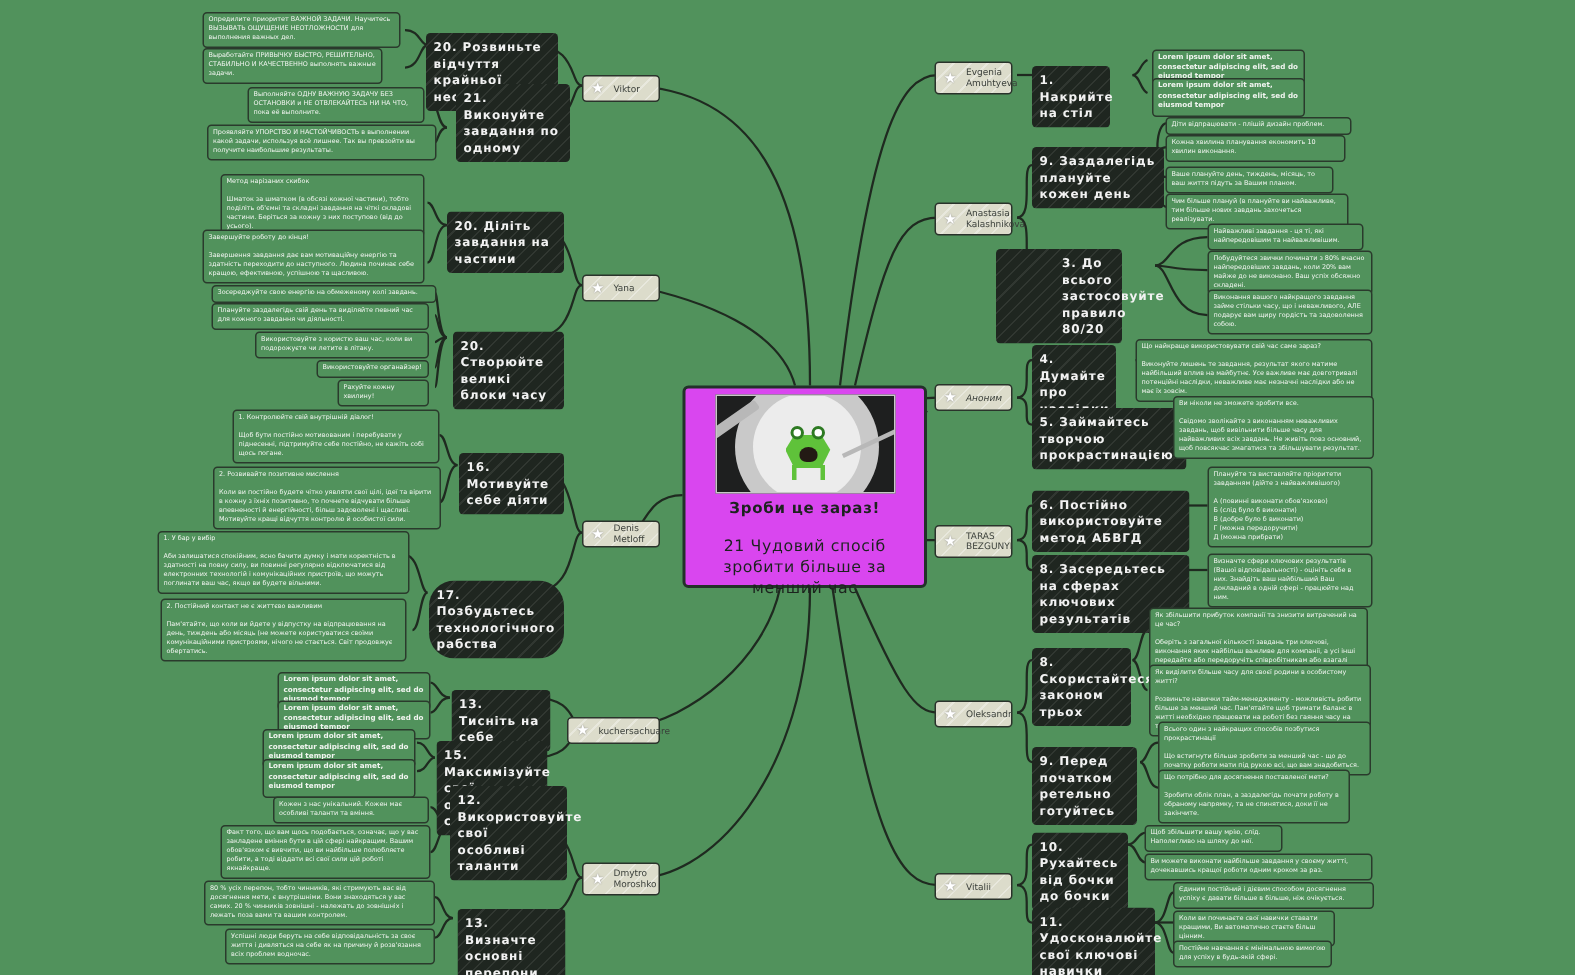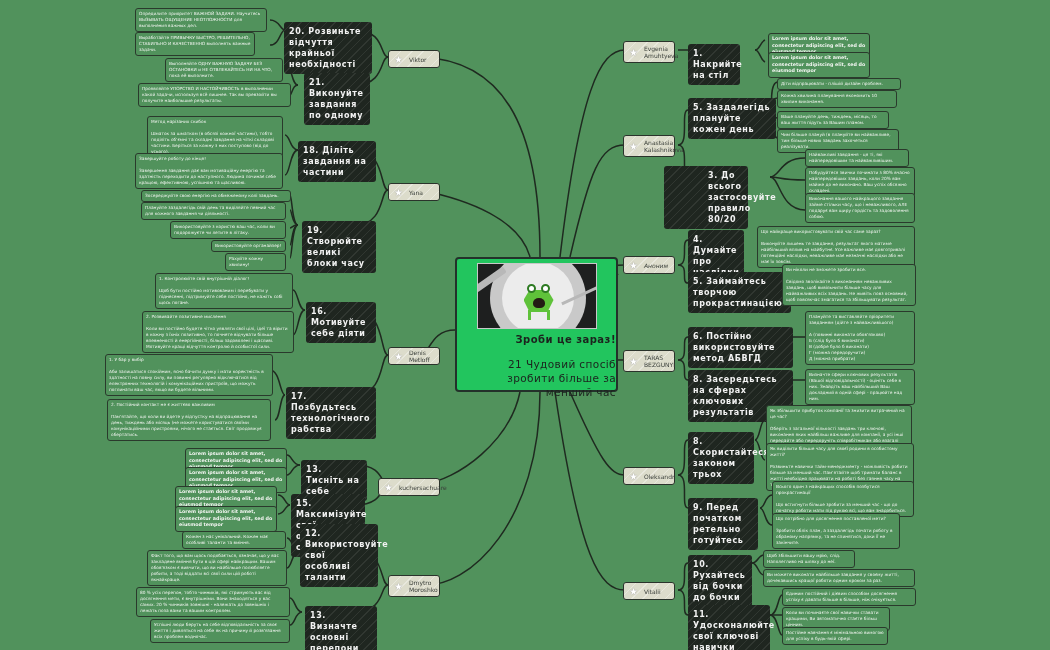--- a/index.html
+++ b/index.html
@@ -8,22 +8,22 @@
     background: #51925c;
     font-family: "DejaVu Sans", sans-serif;
     position: relative;
     color: #fff;
   }
   #links { position: absolute; left: 0; top: 0; width: 1050px; height: 650px; pointer-events: none; }
   #links path { fill: none; stroke: #1f2a20; stroke-width: 1.5; }
 
   .center {
     position: absolute; left: 455px; top: 257px; width: 163px; height: 135px;
-    border: 2px solid #23312a; border-radius: 4px; background: #22c55e;
-    text-align: right; color: #1c231e;
+    border: 2px solid #23312a; border-radius: 4px; background: #d946ef;
+    text-align: center; color: #1c231e;
   }
   .center .img {
     margin: 4px auto 0; width: 120px; height: 66px; background: #1e1f1f;
     border: 1px solid #c8c8c8; position: relative; overflow: hidden;
   }
   .plate-outer { position: absolute; left: 12px; top: -14px; width: 96px; height: 96px; border-radius: 50%; background: #c9c9c9; }
   .plate-inner { position: absolute; left: 24px; top: -2px; width: 72px; height: 72px; border-radius: 50%; background: #ececec; }
   .knife { position: absolute; left: -6px; top: 12px; width: 36px; height: 7px; background: #b8b8b8; transform: rotate(-35deg); border-radius: 2px; }
   .fork { position: absolute; left: 82px; top: 30px; width: 40px; height: 3px; background: #b8b8b8; transform: rotate(-25deg); }
   .frog-body { position: absolute; left: 46px; top: 26px; width: 30px; height: 22px; background: #5fc23a; clip-path: polygon(20% 0,80% 0,100% 45%,80% 100%,20% 100%,0 45%); }
@@ -198,37 +198,37 @@
 <div class="person" style="left:623px;top:467px;width:52px;">
     <span class="star">★</span>
     <span>Oleksandr</span>
   </div>
 <div class="person" style="left:623px;top:582px;width:52px;">
     <span class="star">★</span>
     <span>Vitalii</span>
   </div>
 
 <div class="topic" style="left:688px;top:44px;width:52px;">1. Накрийте на стіл</div>
-<div class="topic" style="left:688px;top:98px;width:88px;">5. Заздалегідь плануйте кожен день</div>
+<div class="topic" style="left:688px;top:98px;width:88px;">9. Заздалегідь плануйте кожен день</div>
 <div class="topic" style="left:664px;top:166px;width:84px;padding-left:44px;">3. До всього застосовуйте правило 80/20</div>
 <div class="topic" style="left:688px;top:230px;width:56px;">4. Думайте про наслідки</div>
 <div class="topic" style="left:688px;top:272px;width:103px;">5. Займайтесь творчою прокрастинацією</div>
 <div class="topic" style="left:688px;top:327px;width:105px;">6. Постійно використовуйте метод АБВГД</div>
 <div class="topic" style="left:688px;top:370px;width:105px;">8. Засередьтесь на сферах ключових результатів</div>
 <div class="topic" style="left:688px;top:432px;width:66px;">8. Скористайтеся законом трьох</div>
 <div class="topic" style="left:688px;top:498px;width:70px;">9. Перед початком ретельно готуйтесь</div>
 <div class="topic" style="left:688px;top:555px;width:64px;">10. Рухайтесь від бочки до бочки</div>
 <div class="topic" style="left:688px;top:605px;width:82px;">11. Удосконалюйте свої ключові навички</div>
 
 <div class="topic" style="left:284px;top:22px;width:88px;">20. Розвиньте відчуття крайньої необхідності</div>
-<div class="topic" style="left:304px;top:73px;width:66px;">21. Виконуйте завдання по одному</div>
-<div class="topic" style="left:298px;top:141px;width:78px;">18. Діліть завдання на частини</div>
-<div class="topic" style="left:302px;top:221px;width:74px;">19. Створюйте великі блоки часу</div>
+<div class="topic" style="left:304px;top:56px;width:76px;">21. Виконуйте завдання по одному</div>
+<div class="topic" style="left:298px;top:141px;width:78px;">20. Діліть завдання на частини</div>
+<div class="topic" style="left:302px;top:221px;width:74px;">20. Створюйте великі блоки часу</div>
 <div class="topic" style="left:306px;top:302px;width:70px;">16. Мотивуйте себе діяти</div>
-<div class="topic" style="left:286px;top:387px;width:90px;">17. Позбудьтесь технологічного рабства</div>
+<div class="topic" style="left:286px;top:387px;width:90px;border-radius:17px;">17. Позбудьтесь технологічного рабства</div>
 <div class="topic" style="left:301px;top:460px;width:66px;">13. Тисніть на себе</div>
 <div class="topic" style="left:291px;top:494px;width:74px;">15. Максимізуйте свої особисті сили</div>
 <div class="topic" style="left:300px;top:524px;width:78px;">12. Використовуйте свої особливі таланти</div>
 <div class="topic" style="left:305px;top:606px;width:72px;">13. Визначте основні перепони</div>
 
 <div class="detail lorem" style="left:768px;top:33px;width:102px;">Lorem ipsum dolor sit amet, consectetur adipiscing elit, sed do eiusmod tempor</div>
 <div class="detail lorem" style="left:768px;top:52px;width:102px;">Lorem ipsum dolor sit amet, consectetur adipiscing elit, sed do eiusmod tempor</div>
 <div class="detail" style="left:777px;top:78px;width:124px;">Діти відпрацювати - плішій дизайн проблем.</div>
 <div class="detail" style="left:777px;top:90px;width:120px;">Кожна хвилина планування економить 10 хвилин виконання.</div>
 <div class="detail" style="left:777px;top:111px;width:112px;">Ваше плануйте день, тиждень, місяць, то ваш життя підуть за Вашим планом.</div>

